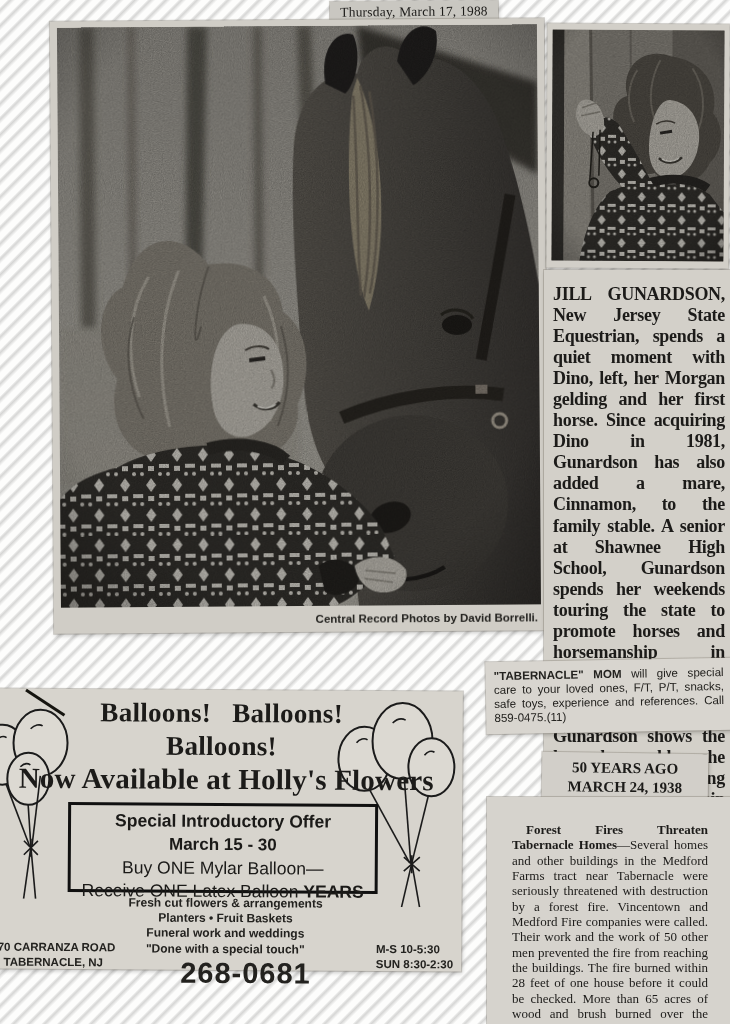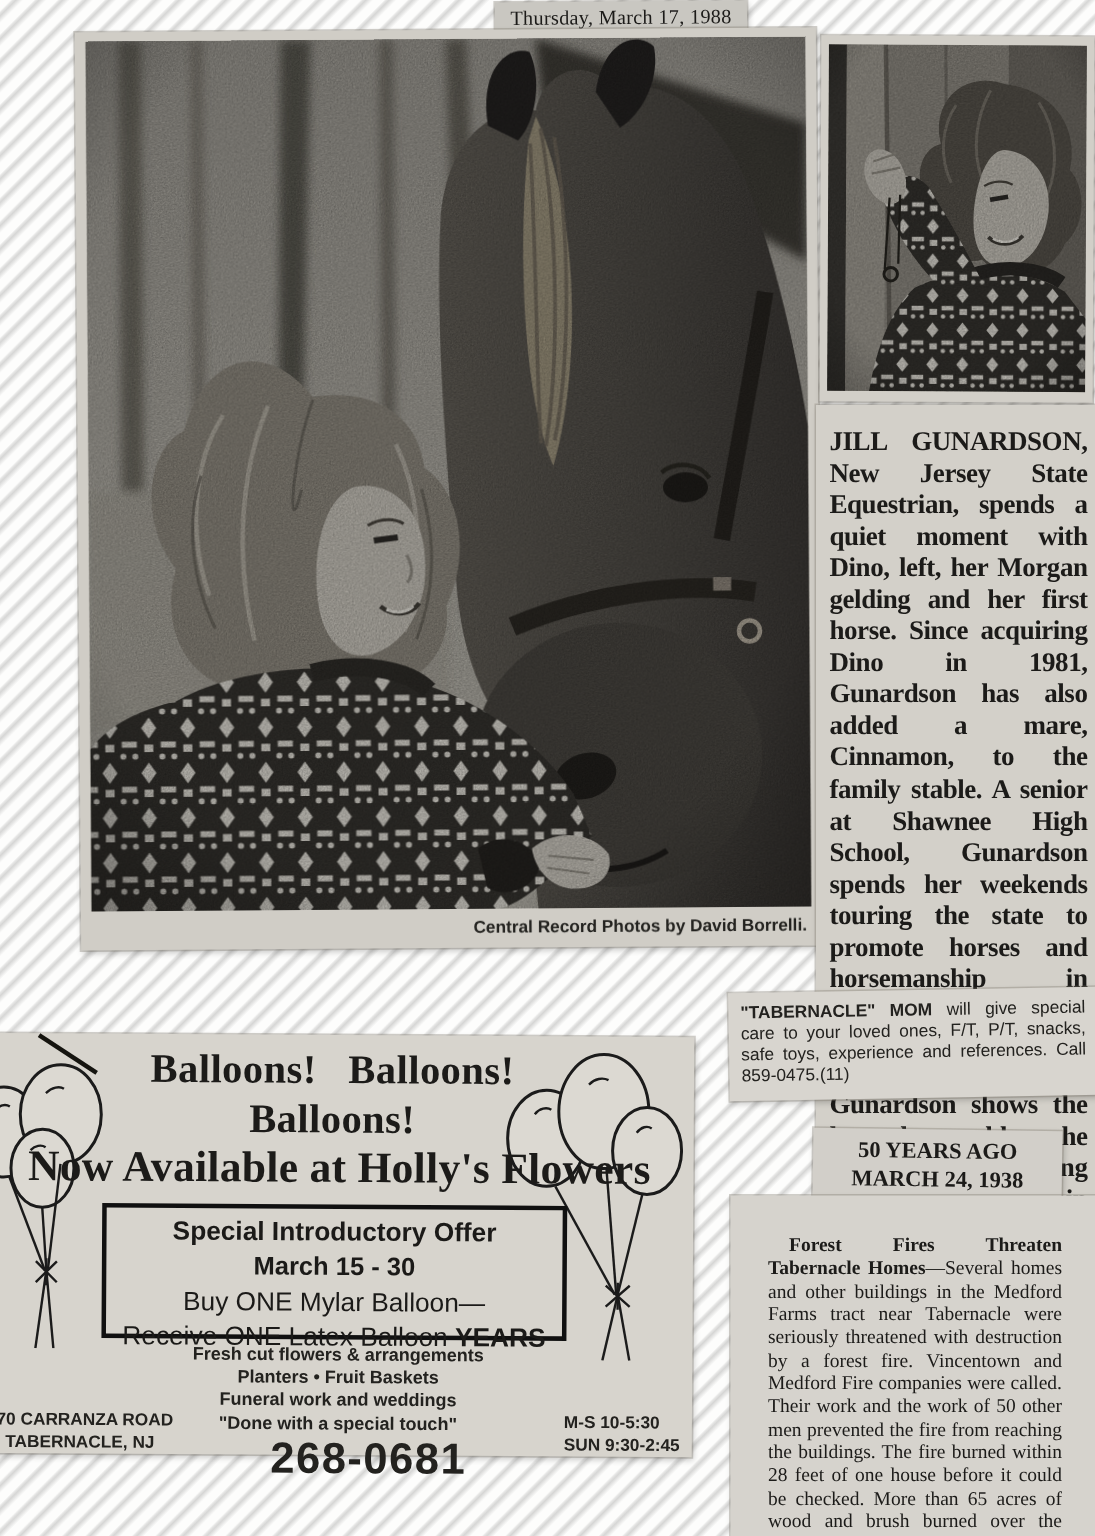--- a/index.html
+++ b/index.html
@@ -313,18 +313,18 @@
     </div>
 
     <div class="bottom-row">
       <div class="addr">
         <div>170 CARRANZA ROAD</div>
         <div>TABERNACLE, NJ</div>
       </div>
       <div class="phone">268-0681</div>
       <div class="hours">
         <div>M-S 10-5:30</div>
-        <div>SUN 9:30-2:45</div>
+        <div>SUN 8:30-2:30</div>
       </div>
     </div>
   </div>
 
 </div>
 
 </body></html>

